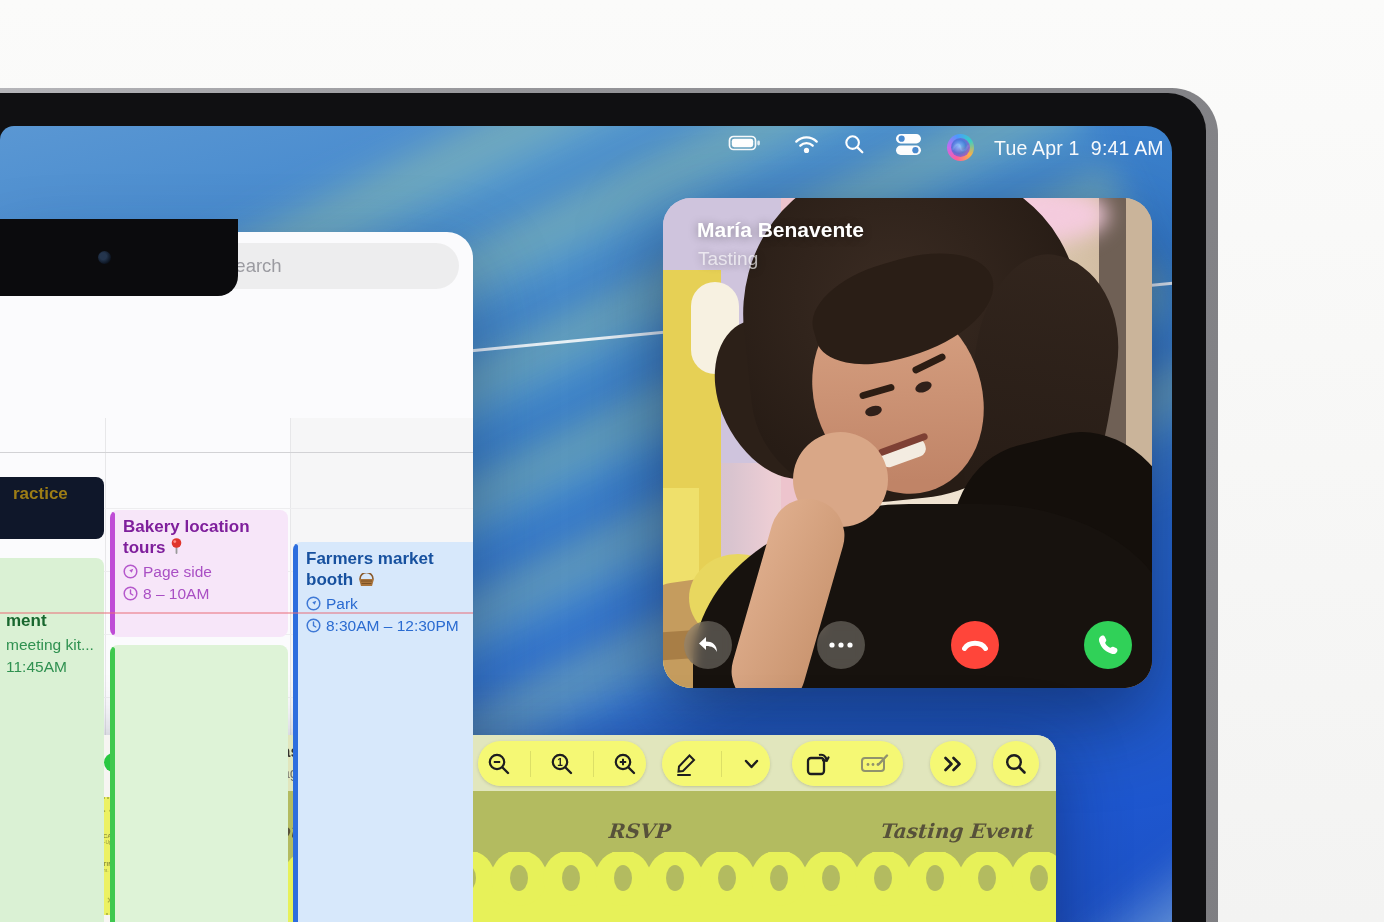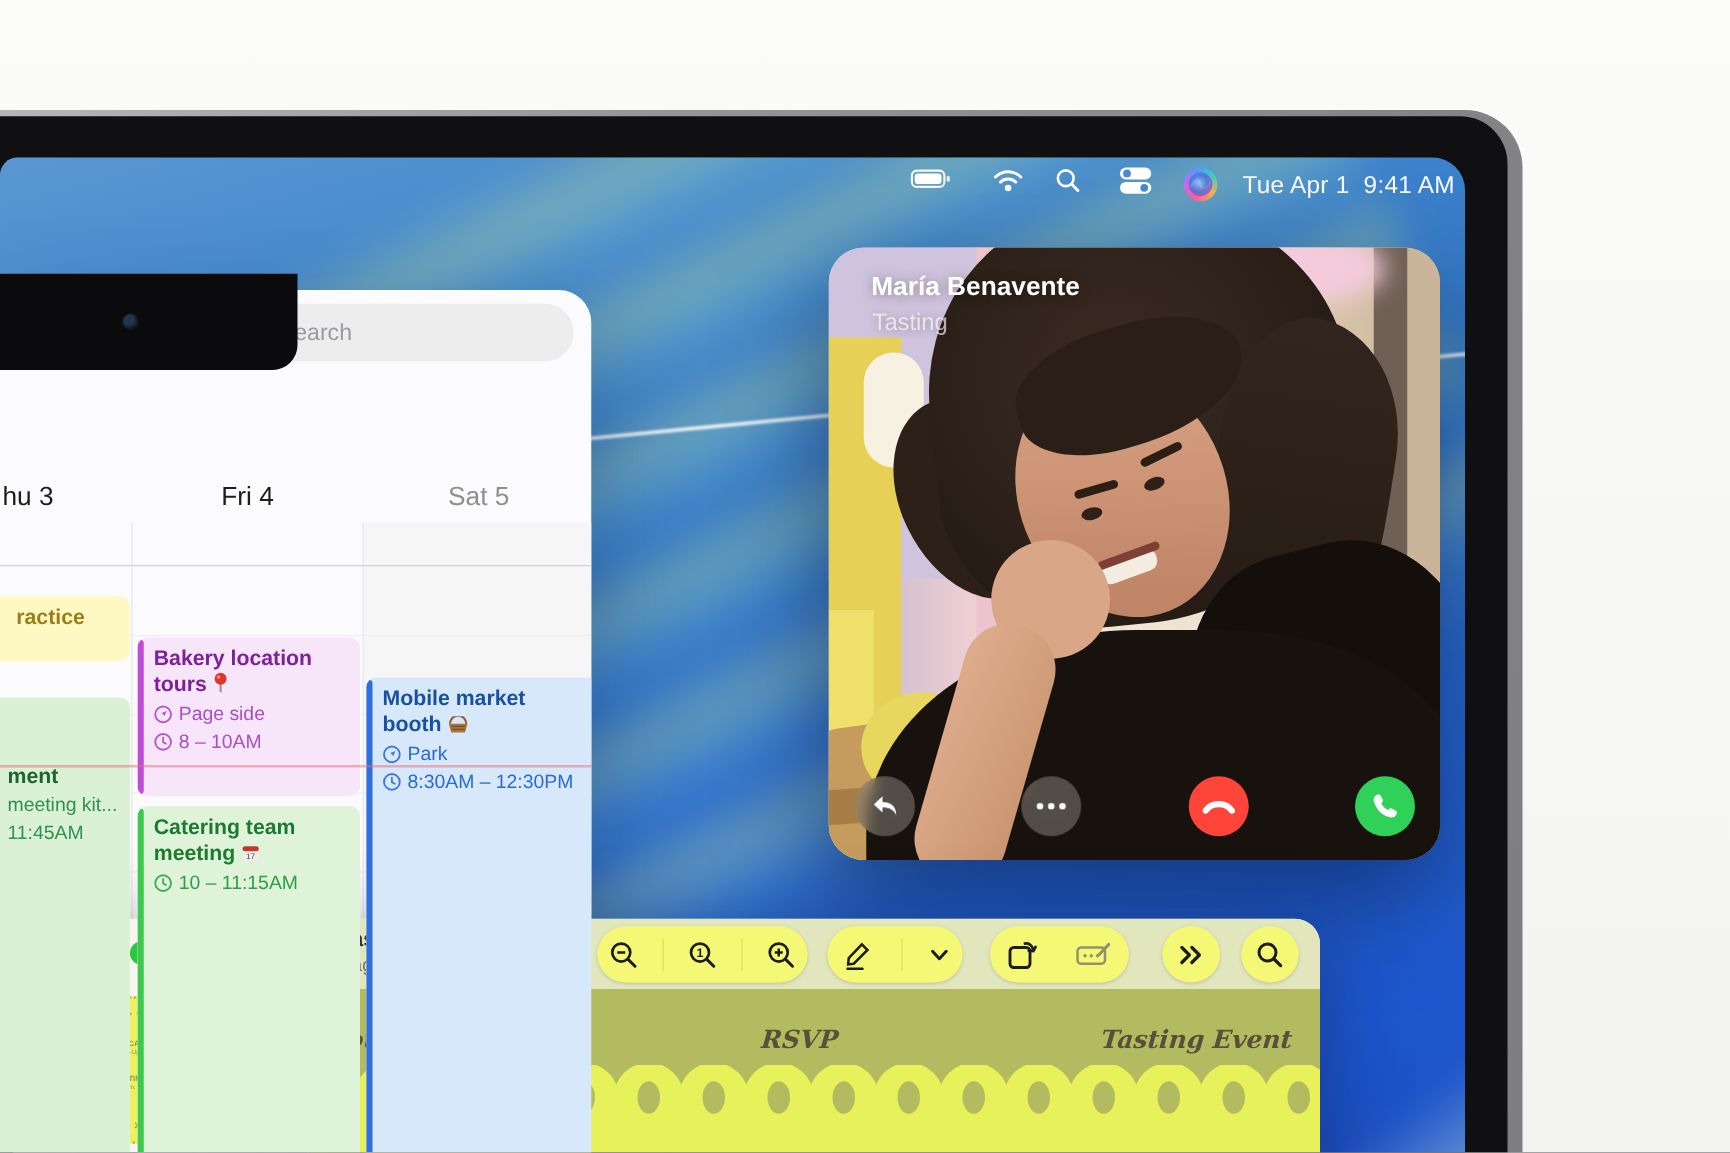--- a/index.html
+++ b/index.html
@@ -224,40 +224,35 @@
         <span class="ic">
           <svg width="18" height="18" viewBox="0 0 18 18">
             <circle cx="7.4" cy="7.4" r="5.4" fill="none" stroke="#8e8e93" stroke-width="1.9"></circle>
             <line x1="11.6" y1="11.6" x2="15.8" y2="15.8" stroke="#8e8e93" stroke-width="2" stroke-linecap="round"></line>
           </svg>
           </span>
         <span class="ph">Search</span>
       </div>
 
 
-      <div class="day-row">
-        <span class="day-thu">hu 3</span>
-        <span class="day-fri">Fri 4</span>
-        <span class="day-sat">Sat 5</span>
-      </div>
 
       <div class="cal-grid">
         <div class="wknd"></div>
         <div class="vl" style="left:105px;"></div>
         <div class="vl" style="left:290px;"></div>
         <div class="hl dark" style="top:34px;"></div>
         <div class="hl" style="top:90px;"></div>
         <div class="hl" style="top:153px;"></div>
         <div class="hl" style="top:216px;"></div>
         <div class="hl" style="top:279px;"></div>
         <div class="hl" style="top:342px;"></div>
         <div class="hl" style="top:405px;"></div>
         <div class="nowline"></div>
 
-        <div class="ev noleft" style="left:0;top:59px;width:104px;height:52px;background:#fef9c3;">
+        <div class="ev noleft" style="left:0;top:59px;width:104px;height:62px;background:#0f172a;">
           <div class="body"><span class="t" style="color:#9d7d15;">ractice</span></div>
         </div>
 
         <div class="ev noleft" style="left:0;top:140px;width:104px;height:374px;background:#daf1d4;">
           <div style="position:absolute;left:6px;top:52px;">
             <div class="t" style="color:#19672f;">ment</div>
             <div style="font-size:15.5px;color:#2f9150;margin-top:5px;">meeting kit...</div>
             <div style="font-size:15.5px;color:#2f9150;margin-top:4px;">11:45AM</div>
           </div>
         </div>
@@ -283,41 +278,26 @@
                 <circle cx="7.5" cy="7.5" r="6.3" fill="none" stroke="#b558cc" stroke-width="1.5"></circle>
                 <path d="M7.5 4 L7.5 7.7 L9.8 9" fill="none" stroke="#b558cc" stroke-width="1.4" stroke-linecap="round"></path>
                 </svg>
               <span>8 – 10AM</span>
             </div>
           </div>
         </div>
 
         <div class="ev" style="left:110px;top:227px;width:178px;height:287px;background:#def3d7;">
           <div class="bar" style="background:#3fc84f;"></div>
-          <div class="body">
-            <span class="t" style="color:#1c7a33;">Catering team meeting</span>
-            <svg class="em" width="15" height="15" viewBox="0 0 15 15">
-              <rect x="1" y="2" width="13" height="12" rx="2" fill="#f0ede8"></rect>
-              <rect x="1" y="2" width="13" height="4" rx="2" fill="#c0392b"></rect>
-              <text x="7.5" y="12" font-size="6.5" text-anchor="middle" fill="#444" font-family="Liberation Sans, sans-serif">17</text>
-              </svg>
-            <div class="r" style="color:#2f9e4a;">
-              <svg width="15" height="15" viewBox="0 0 15 15">
-                <circle cx="7.5" cy="7.5" r="6.3" fill="none" stroke="#3fae57" stroke-width="1.5"></circle>
-                <path d="M7.5 4 L7.5 7.7 L9.8 9" fill="none" stroke="#3fae57" stroke-width="1.4" stroke-linecap="round"></path>
-                </svg>
-              <span>10 – 11:15AM</span>
-            </div>
-          </div>
         </div>
 
         <div class="ev" style="left:293px;top:124px;width:180px;height:390px;background:#d7e8fb;border-radius:8px 0 0 8px;">
           <div class="bar" style="background:#2e6ede;"></div>
           <div class="body">
-            <span class="t" style="color:#17519f;">Mobile market booth</span>
+            <span class="t" style="color:#17519f;">Farmers market booth</span>
             <svg class="em" width="17" height="14" viewBox="0 0 17 14">
               <path d="M2 6 A6.5 6.5 0 0 1 15 6" fill="none" stroke="#8a5a2b" stroke-width="1.6"></path>
               <path d="M1 6 H16 L14 13 H3 Z" fill="#a9743c"></path>
               <path d="M3 8 H14 M3.5 10.5 H13.5" stroke="#7c5122" stroke-width="1"></path>
               </svg>
             <div class="r" style="color:#2a6bd1;">
               <svg width="15" height="15" viewBox="0 0 15 15">
                 <circle cx="7.5" cy="7.5" r="6.3" fill="none" stroke="#3f79d6" stroke-width="1.5"></circle>
                 <path d="M10.3 4.7 L6.3 6.3 L8.7 8.7 Z" fill="#3f79d6"></path>
                 </svg>

